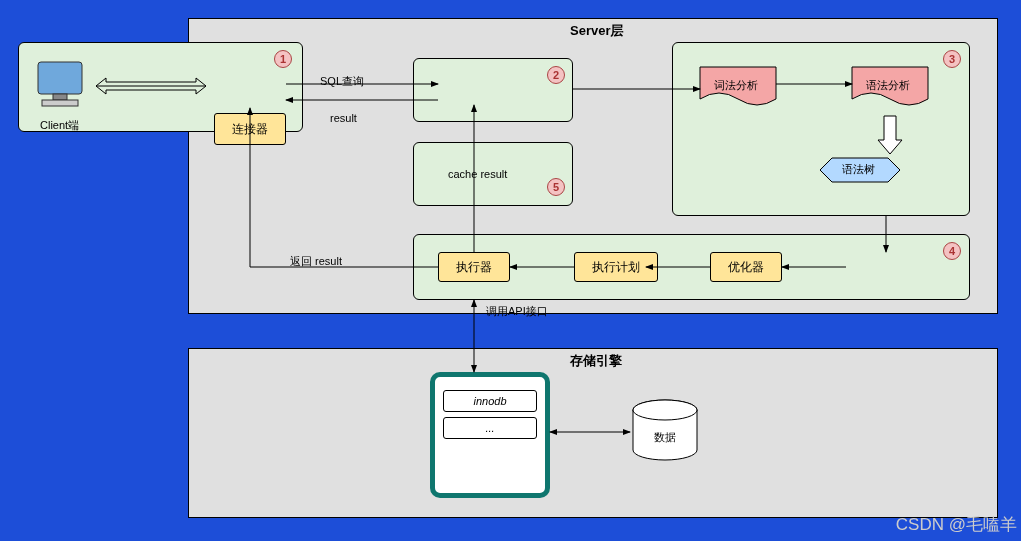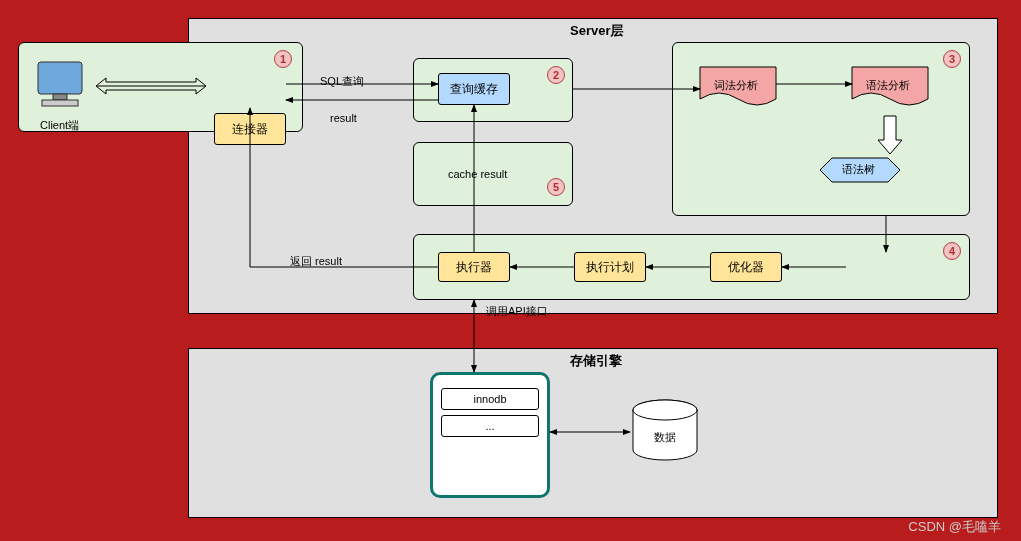--- a/index.html
+++ b/index.html
@@ -1,29 +1,29 @@
 <!DOCTYPE html>
 <html><head>
 <meta charset="utf-8">
 <style>
   * { box-sizing: border-box; margin: 0; padding: 0; }
   body { font-family: Arial, sans-serif; font-size: 12px; background: #fff; }
-  .canvas { position: relative; width: 1021px; height: 541px; background: #b91c1c; }
+  .canvas { position: relative; width: 1021px; height: 541px; background: #1d4ed8; }
   .region { position: absolute; background: #e0e0e0; border: 1px solid #000; }
   .group { position: absolute; background: #dff0db; border: 1px solid #000; border-radius: 6px; }
   .label { position: absolute; font-weight: bold; font-size: 13px; }
   .box { position: absolute; border: 1px solid #000; border-radius: 3px; display: flex; align-items: center; justify-content: center; font-size: 12px; }
   .yellow { background: #ffe599; }
   .blue { background: #b3d9ff; }
   .red { background: #f4a6a6; }
   .badge { position: absolute; width: 18px; height: 18px; border-radius: 50%; background: #f4c2c2; border: 1px solid #aa4444; display: flex; align-items: center; justify-content: center; font-size: 11px; color: #aa3333; font-weight: bold; }
   .txt { position: absolute; font-size: 11px; }
-  .engine-box { position: absolute; background: #fff; border: 3px solid #0f766e; border-radius: 10px; }
+  .engine-box { position: absolute; background: #fff; border: 5px solid #0f766e; border-radius: 10px; font-style: italic; }
   .engine-item { border: 1px solid #000; border-radius: 3px; padding: 4px; margin: 5px 8px; text-align: center; font-size: 11px; }
-  .watermark { position: absolute; right: 20px; bottom: 5px; color: #ccc; font-size: 13px; }
+  .watermark { position: absolute; right: 4px; bottom: 5px; color: #ccc; font-size: 17px; }
   svg { position: absolute; top: 0; left: 0; pointer-events: none; }
 </style>
 </head>
 <body>
 
 <div class="canvas">
 
   <div class="region" style="left:188px; top:18px; width:810px; height:296px;"></div>
   <div class="label" style="left:570px; top:22px;">Server层</div>
 
@@ -39,23 +39,20 @@
   <div class="txt" style="left:40px; top:118px; font-weight:normal;text-align:center;">Client端</div>
 
   <div class="box yellow" style="left:214px; top:76px; width:72px; height:32px;margin-top:37px;">
       <span>连接器</span>
     </div>
   <div class="badge" style="left:274px; top:50px;">
       <span>1</span>
     </div>
 
   <div class="group" style="left:413px; top:58px; width:160px; height:64px;"></div>
-  <div class="box blue" style="left:438px; top:73px; width:72px; height:32px;">
-      <span>查询缓存</span>
-    </div>
   <div class="badge" style="left:547px; top:66px;">
       <span>2</span>
     </div>
 
   <div class="group" style="left:413px; top:142px; width:160px; height:64px;"></div>
   <div class="txt" style="left:448px; top:168px;">cache result</div>
   <div class="badge" style="left:547px; top:178px;">
       <span>5</span>
     </div>
 
@@ -77,21 +74,21 @@
   <div class="txt" style="left:842px; top:162px;">语法树</div>
 
   <div class="group" style="left:413px; top:234px; width:557px; height:66px;"></div>
   <div class="badge" style="left:943px; top:242px;">
       <span>4</span>
     </div>
 
   <div class="box yellow" style="left:438px; top:252px; width:72px; height:30px;">
       <span>执行器</span>
     </div>
-  <div class="box yellow" style="left:574px; top:252px; width:72px; height:30px;">
+  <div class="box yellow" style="left:574px; top:252px; width:84px; height:30px;">
       <span>执行计划</span>
     </div>
   <div class="box yellow" style="left:710px; top:252px; width:72px; height:30px;">
       <span>优化器</span>
     </div>
 
   <div class="engine-box" style="left:430px; top:372px; width:120px; height:126px;">
     <div style="height:8px;"></div>
     <div class="engine-item">innodb</div>
     <div class="engine-item">...</div>

